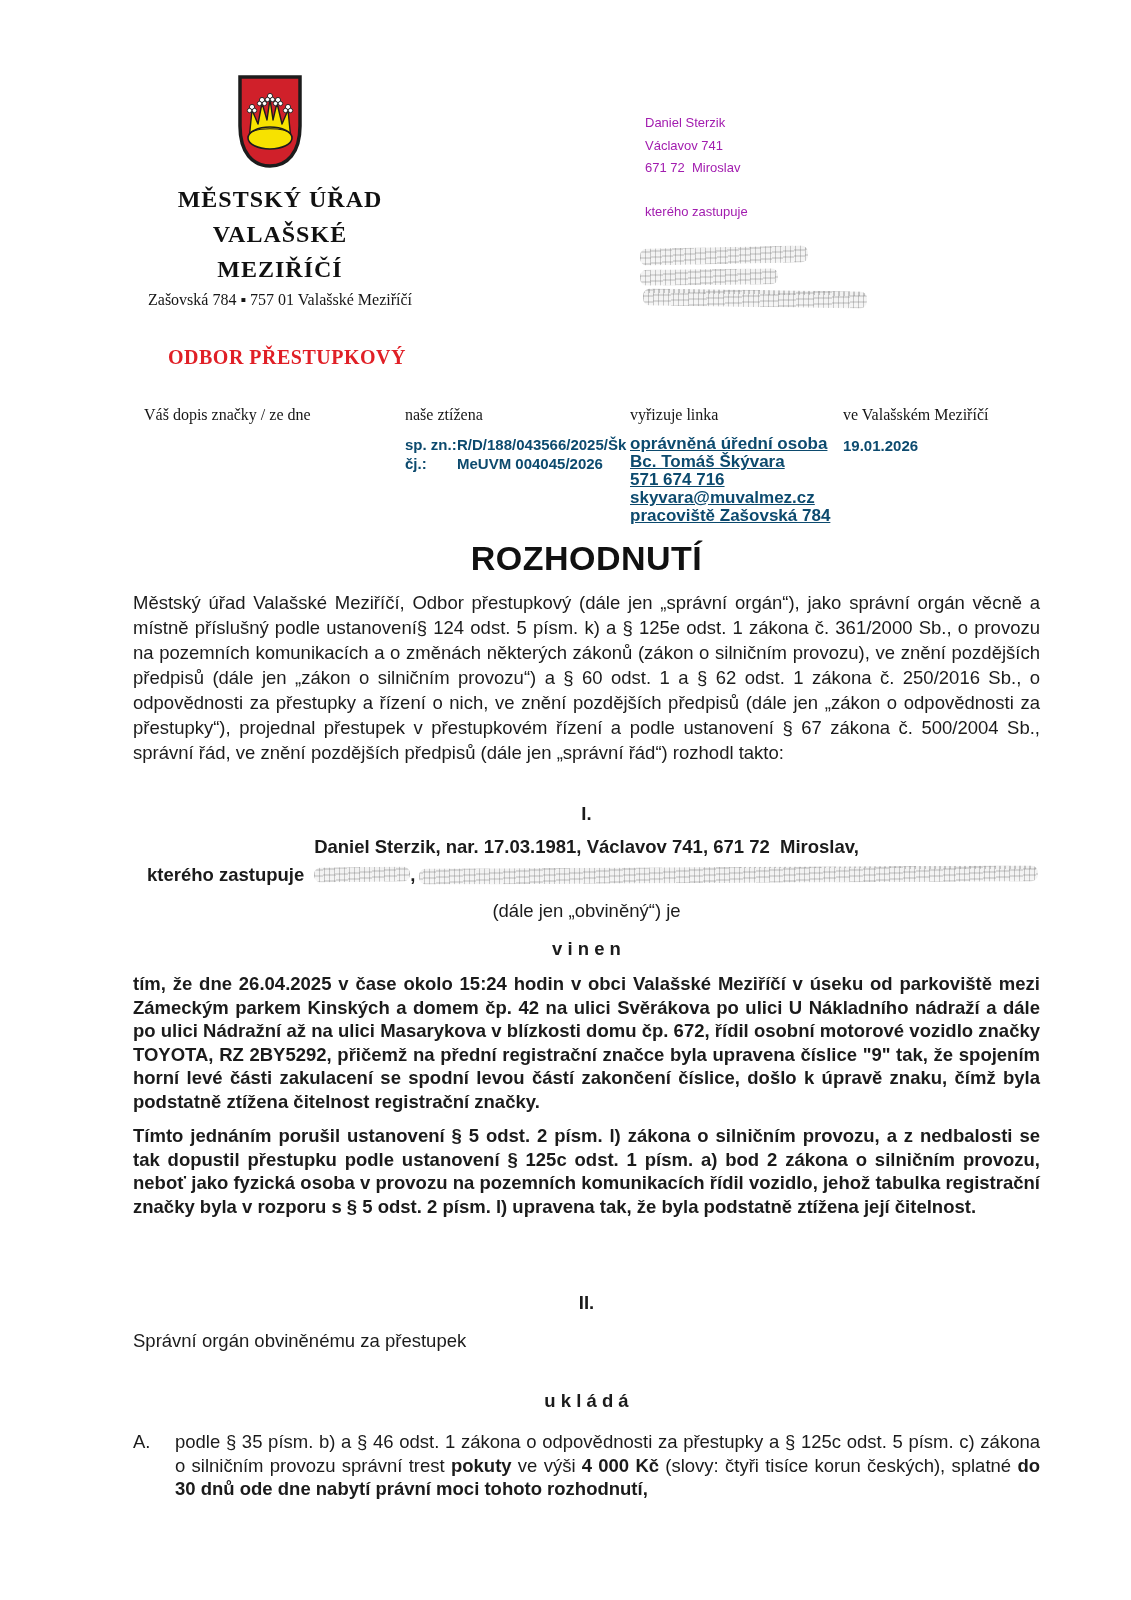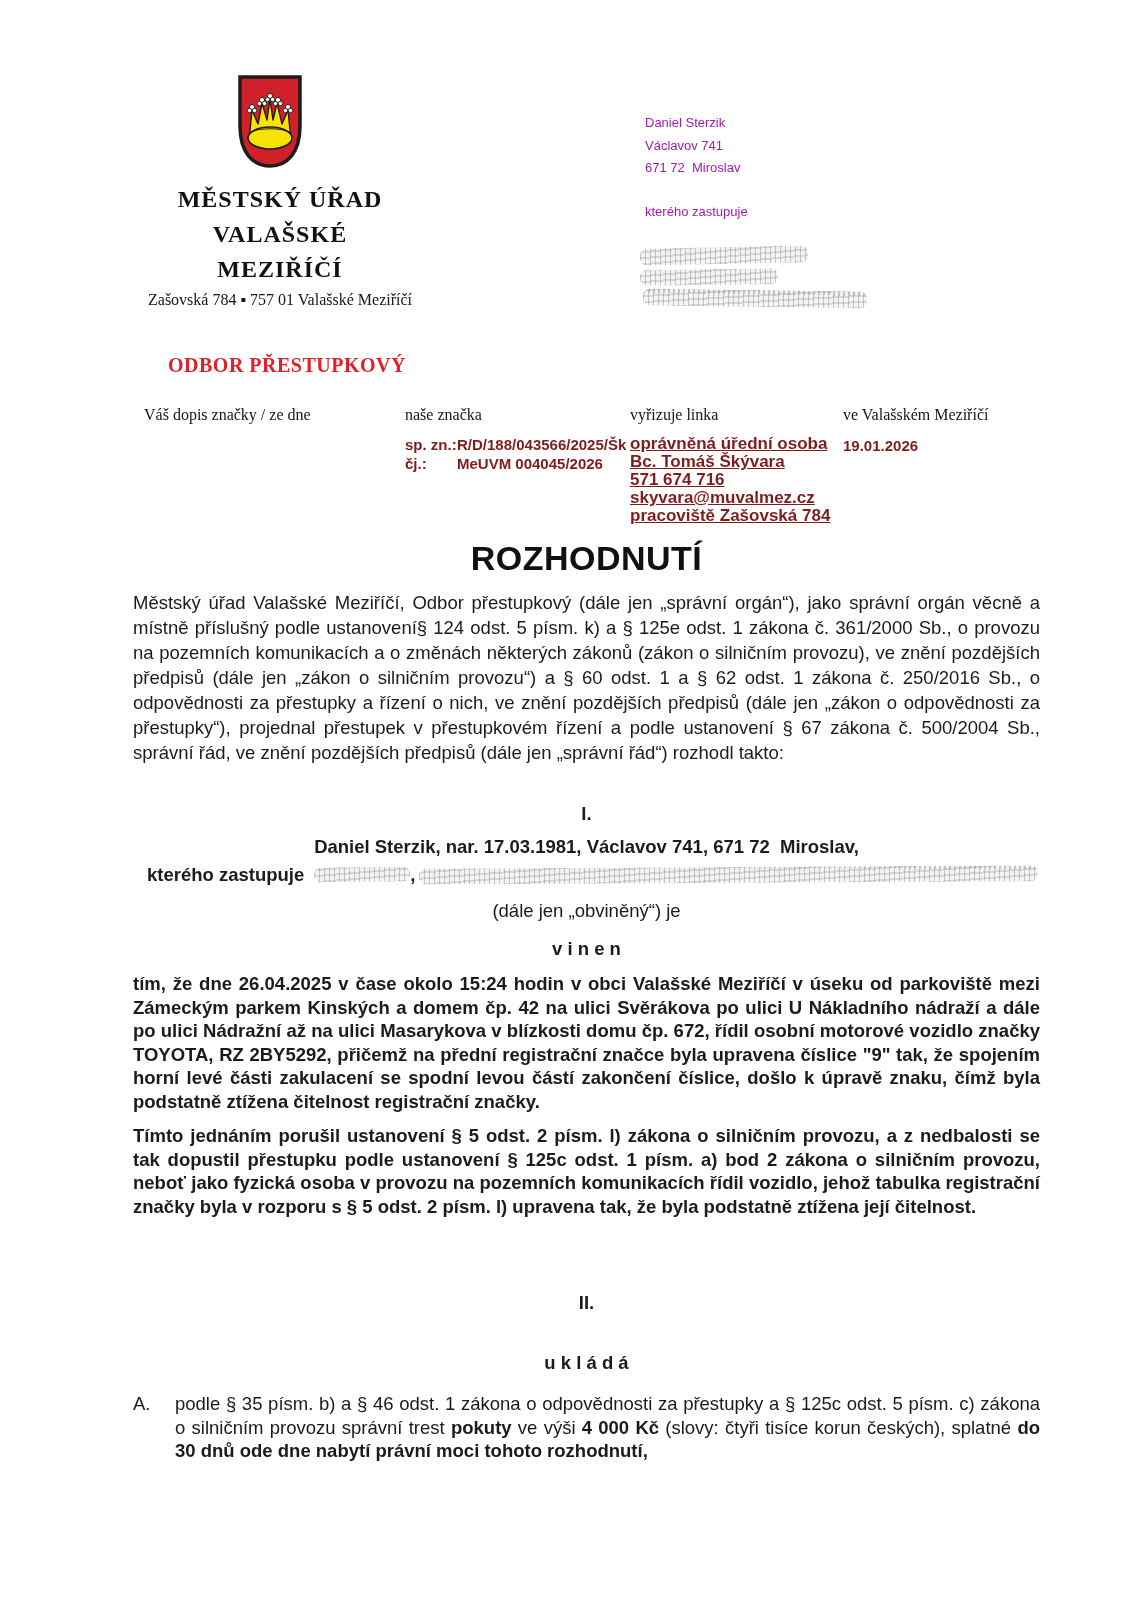--- a/index.html
+++ b/index.html
@@ -26,21 +26,21 @@
     font-weight:700; font-size:24px; line-height:35px; letter-spacing:1px;
     color:#111;
   }
   .address-line {
     position:absolute; left:100px; top:291px; width:360px;
     text-align:center;
     font-family:"Liberation Serif", serif;
     font-size:16px; color:#151515;
   }
   .department {
-    position:absolute; left:168px; top:354px;
+    position:absolute; left:168px; top:346px;
     font-family:"Liberation Serif", serif;
     font-weight:700; font-size:20px; letter-spacing:0.5px;
     color:#e01f26;
   }
 
   
   .recipient { position:absolute; left:645px; top:112px; font-size:13px; line-height:22.5px; color:#a21caf; }
   .recipient .rep-label { margin-top:21px; }
 
   
@@ -54,21 +54,21 @@
   .red-1 { position:absolute; left:640px; top:247px; width:168px; height:17px; transform:rotate(-1.2deg); }
   .red-2 { position:absolute; left:640px; top:269px; width:138px; height:16px; transform:rotate(-0.6deg); }
   .red-3 { position:absolute; left:643px; top:290px; width:224px; height:17px; transform:rotate(0.8deg); }
 
   
   .ref-label { font-family:"Liberation Serif", serif; font-size:16px; color:#161616; }
   .ref-col1 { position:absolute; left:144px; top:406px; }
   .ref-col2 { position:absolute; left:405px; top:406px; }
   .ref-col3 { position:absolute; left:630px; top:406px; }
   .ref-col4 { position:absolute; left:843px; top:406px; }
-  .ref-vals { margin-top:11px; font-size:15px; font-weight:700; line-height:19px; color:#7f1d1d; }
+  .ref-vals { margin-top:11px; font-size:15px; font-weight:700; line-height:19px; color:#0c4a6e; }
   .ref-vals .rlab { display:inline-block; width:52px; font-weight:700; }
   .ref-col3 .ref-vals { font-size:17px; line-height:18px;text-decoration:underline; }
   .ref-col4 .ref-vals { margin-top:12px; }
 
   
   .content { position:absolute; left:133px; top:538px; width:907px; font-size:18.5px; line-height:25px; color:#1b1b1b; }
   .doc-title { text-align:center; font-size:34px; font-weight:700; letter-spacing:0.5px; line-height:40px; color:#111; }
   .para { text-align:justify; }
   .intro-para { margin-top:12px; }
   .b { font-weight:700; }
@@ -135,21 +135,21 @@
     <div class="rep-label">kterého zastupuje</div>
   </div>
   <div class="scribble red-1"></div>
   <div class="scribble red-2"></div>
   <div class="scribble red-3"></div>
 
   <div class="ref-col1">
     <div class="ref-label">Váš dopis značky / ze dne</div>
   </div>
   <div class="ref-col2">
-    <div class="ref-label">naše značka</div>
+    <div class="ref-label">naše ztížena</div>
     <div class="ref-vals">
       <div><span class="rlab">sp. zn.:</span><span>R/D/188/043566/2025/Šk</span></div>
       <div><span class="rlab">čj.:</span><span>MeUVM 004045/2026</span></div>
     </div>
   </div>
   <div class="ref-col3">
     <div class="ref-label">vyřizuje linka</div>
     <div class="ref-vals">
       <div>oprávněná úřední osoba</div>
       <div>Bc. Tomáš Škývara</div>
@@ -178,20 +178,21 @@
       <span class="scribble scr-b"></span>
     </div>
 
     <div class="alias-line center">(dále jen „obviněný“) je</div>
     <div class="verdict center">v i n e n</div>
 
     <p class="para charge">tím, že dne 26.04.2025 v čase okolo 15:24 hodin v obci Valašské Meziříčí v úseku od parkoviště mezi Zámeckým parkem Kinských a domem čp. 42 na ulici Svěrákova po ulici U Nákladního nádraží a dále po ulici Nádražní až na ulici Masarykova v blízkosti domu čp. 672, řídil osobní motorové vozidlo značky TOYOTA, RZ 2BY5292, přičemž na přední registrační značce byla upravena číslice "9" tak, že spojením horní levé části zakulacení se spodní levou částí zakončení číslice, došlo k úpravě znaku, čímž byla podstatně ztížena čitelnost registrační značky.</p>
     <p class="para violation">Tímto jednáním porušil ustanovení § 5 odst. 2 písm. l) zákona o silničním provozu, a z nedbalosti se tak dopustil přestupku podle ustanovení § 125c odst. 1 písm. a) bod 2 zákona o silničním provozu, neboť jako fyzická osoba v provozu na pozemních komunikacích řídil vozidlo, jehož tabulka registrační značky byla v rozporu s § 5 odst. 2 písm. l) upravena tak, že byla podstatně ztížena její čitelnost.</p>
 
     <div class="sec-num center sec2-num">II.</div>
+    <div class="sec2-intro">Správní orgán obviněnému za přestupek</div>
     <div class="imposes center">u k l á d á</div>
 
     <div class="para item-a">
       <span class="item-label">A.</span>
       <span><span>podle § 35 písm. b) a § 46 odst. 1 zákona o odpovědnosti za přestupky a § 125c odst. 5 písm. c) zákona o silničním provozu správní trest </span><span class="b">pokuty</span><span> ve výši </span><span class="b pre">4 000 Kč</span><span> (slovy: čtyři tisíce korun českých), splatné </span><span class="b">do 30 dnů ode dne nabytí právní moci tohoto rozhodnutí,</span></span>
     </div>
   </div>
 
 </div>
 

